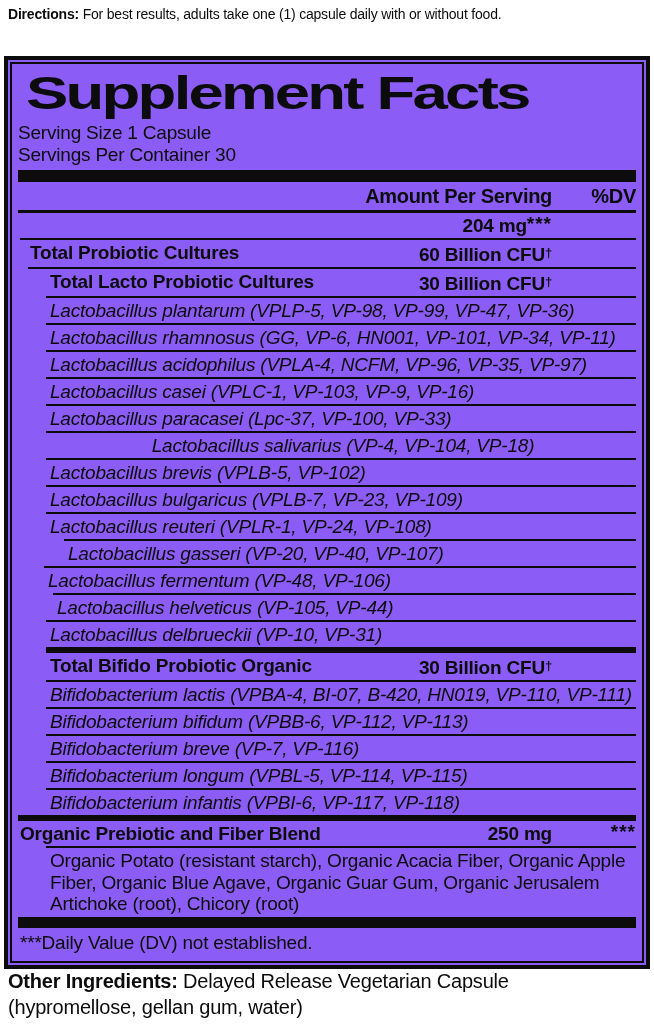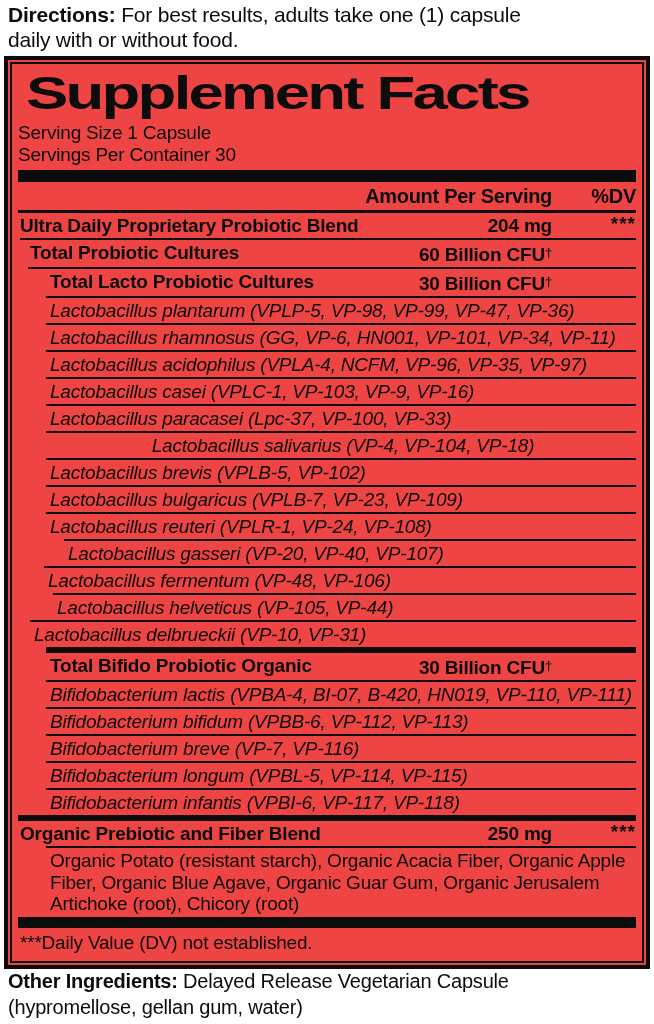--- a/index.html
+++ b/index.html
@@ -1,25 +1,25 @@
 <!DOCTYPE html>
 <html><head>
 <meta charset="utf-8">
 <style>
   * { margin:0; padding:0; box-sizing:border-box; }
   html,body { width:654px; background:#fff; color:#0c0c0c;
     font-family:"Liberation Sans", sans-serif; }
   body { height:1024px; overflow:hidden; position:relative; }
 
   .directions { position:absolute; left:8px; top:2px; width:524px;
-    font-size:21px; line-height:25px; letter-spacing:-0.2px; }
+    font-size:14px; line-height:25px; letter-spacing:-0.2px; }
   .directions b { font-weight:bold; }
 
   .panel { position:absolute; left:4px; top:56px; width:646px;
-    border:4px solid #0c0c0c; background:#ef4444; }
+    border:4px solid #0c0c0c; background:#8b5cf6; }
   .panel-inner { border:2px solid #0c0c0c; margin:2px; padding:2px 6px 4px 6px; }
 
   .sf-title { margin:2px 0 2px 8px; height:52px; overflow:visible; white-space:nowrap; }
   .sf-title span { display:inline-block; transform:scaleX(1.38); transform-origin:left center;
     font-weight:bold; font-size:46px; line-height:50px; letter-spacing:-2px; }
 
   .serving { font-size:19px; line-height:21.5px; letter-spacing:-0.2px; }
 
   .bar { background:#0c0c0c; }
   .bar-top { height:12px; margin-top:5px; }
@@ -62,21 +62,20 @@
 
     <div class="hdr-row">
       <span class="n"></span>
       <span class="a">Amount Per Serving</span>
       <span class="d">%DV</span>
     </div>
 
     <div>
         <div class="bar" style="height: 3px; margin-left: 0px;"></div>
         <div class="frow blend cols" style="padding-left: 2px;">
-          <span class="n">Ultra Daily Proprietary Probiotic Blend</span>
           <span class="a">204 mg</span>
           <span class="d">***</span>
         </div>
         <div class="frow group cols" style="border-top: 2px solid rgb(12, 12, 12); margin-left: 2px; padding-left: 10px;">
           <span class="n">Total Probiotic Cultures</span>
           <span class="a">60 Billion CFU<sup class="dg">†</sup></span>
           <span class="d"></span>
         </div>
         <div class="frow group cols" style="border-top: 2px solid rgb(12, 12, 12); margin-left: 10px; padding-left: 22px;">
           <span class="n">Total Lacto Probiotic Cultures</span>
@@ -88,21 +87,21 @@
         <div class="frow species" style="border-top: 2px solid rgb(12, 12, 12); margin-left: 28px; padding-left: 4px;"><span class="n">Lactobacillus acidophilus (VPLA-4, NCFM, VP-96, VP-35, VP-97)</span></div>
         <div class="frow species" style="border-top: 2px solid rgb(12, 12, 12); margin-left: 28px; padding-left: 4px;"><span class="n">Lactobacillus casei (VPLC-1, VP-103, VP-9, VP-16)</span></div>
         <div class="frow species" style="border-top: 2px solid rgb(12, 12, 12); margin-left: 28px; padding-left: 4px;"><span class="n">Lactobacillus paracasei (Lpc-37, VP-100, VP-33)</span></div>
         <div class="frow species" style="border-top: 2px solid rgb(12, 12, 12); margin-left: 28px; padding-left: 4px; text-align: center;"><span class="n">Lactobacillus salivarius (VP-4, VP-104, VP-18)</span></div>
         <div class="frow species" style="border-top: 2px solid rgb(12, 12, 12); margin-left: 28px; padding-left: 4px;"><span class="n">Lactobacillus brevis (VPLB-5, VP-102)</span></div>
         <div class="frow species" style="border-top: 2px solid rgb(12, 12, 12); margin-left: 28px; padding-left: 4px;"><span class="n">Lactobacillus bulgaricus (VPLB-7, VP-23, VP-109)</span></div>
         <div class="frow species" style="border-top: 2px solid rgb(12, 12, 12); margin-left: 28px; padding-left: 4px;"><span class="n">Lactobacillus reuteri (VPLR-1, VP-24, VP-108)</span></div>
         <div class="frow species" style="border-top: 2px solid rgb(12, 12, 12); margin-left: 46px; padding-left: 4px;"><span class="n">Lactobacillus gasseri (VP-20, VP-40, VP-107)</span></div>
         <div class="frow species" style="border-top: 2px solid rgb(12, 12, 12); margin-left: 26px; padding-left: 4px;"><span class="n">Lactobacillus fermentum (VP-48, VP-106)</span></div>
         <div class="frow species" style="border-top: 2px solid rgb(12, 12, 12); margin-left: 35px; padding-left: 4px;"><span class="n">Lactobacillus helveticus (VP-105, VP-44)</span></div>
-        <div class="frow species" style="border-top: 2px solid rgb(12, 12, 12); margin-left: 12px; padding-left: 4px;"><span class="n">Lactobacillus delbrueckii (VP-10, VP-31)</span></div>
+        <div class="frow species" style="border-top: 2px solid rgb(12, 12, 12); margin-left: 28px; padding-left: 4px;"><span class="n">Lactobacillus delbrueckii (VP-10, VP-31)</span></div>
         <div class="bar" style="height: 6px; margin-left: 28px;"></div>
         <div class="frow group cols" style="padding-left: 32px;">
           <span class="n">Total Bifido Probiotic Organic</span>
           <span class="a">30 Billion CFU<sup class="dg">†</sup></span>
           <span class="d"></span>
         </div>
         <div class="frow species" style="border-top: 2px solid rgb(12, 12, 12); margin-left: 28px; padding-left: 4px;"><span class="n">Bifidobacterium lactis (VPBA-4, BI-07, B-420, HN019, VP-110, VP-111)</span></div>
         <div class="frow species" style="border-top: 2px solid rgb(12, 12, 12); margin-left: 28px; padding-left: 4px;"><span class="n">Bifidobacterium bifidum (VPBB-6, VP-112, VP-113)</span></div>
         <div class="frow species" style="border-top: 2px solid rgb(12, 12, 12); margin-left: 28px; padding-left: 4px;"><span class="n">Bifidobacterium breve (VP-7, VP-116)</span></div>
         <div class="frow species" style="border-top: 2px solid rgb(12, 12, 12); margin-left: 28px; padding-left: 4px;"><span class="n">Bifidobacterium longum (VPBL-5, VP-114, VP-115)</span></div>

